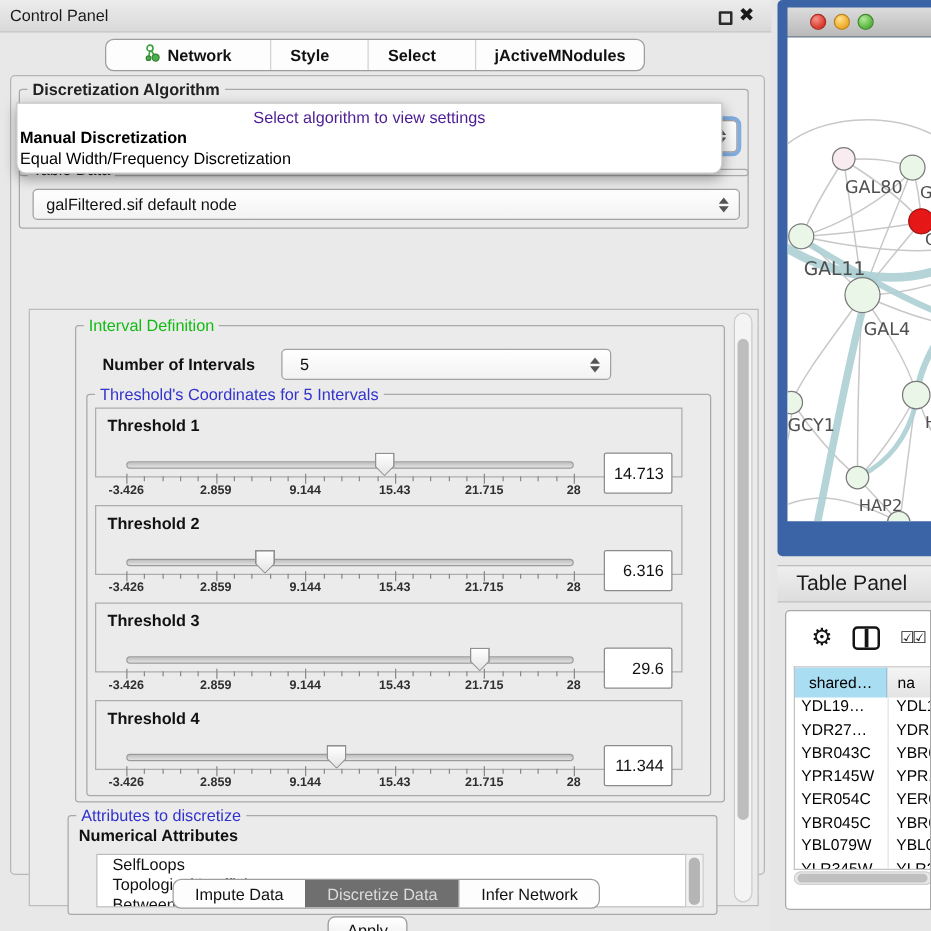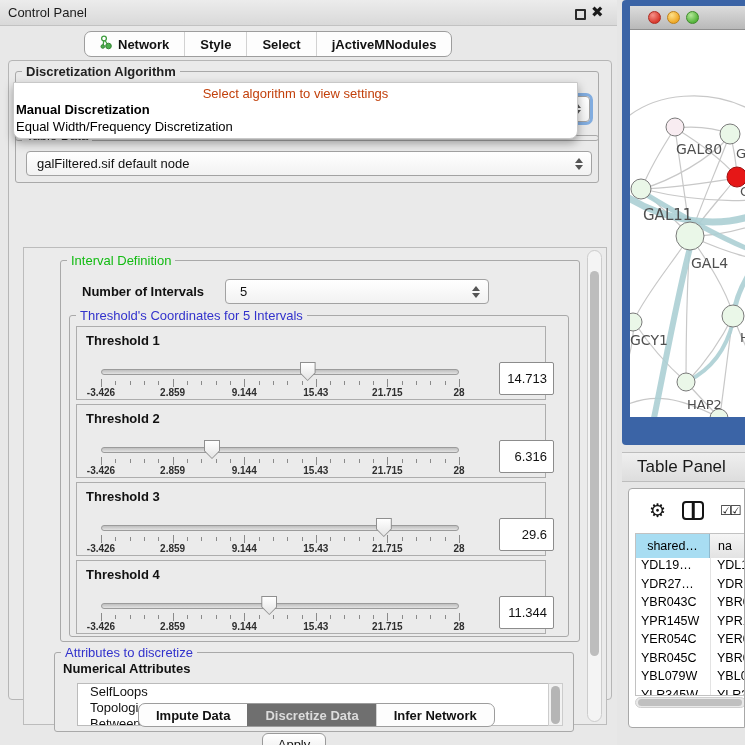--- a/index.html
+++ b/index.html
@@ -14,21 +14,21 @@
     display:flex; align-items:center; }
   #cp-title { font-size:13px; color:#1a1a1a; padding-left:8px; }
   #cp-float { position:absolute; left:575px; top:9px; width:11px; height:11px;
     border:2px solid #2a2a2a; border-radius:1px; }
   #cp-close { position:absolute; left:591px; top:3px; font-size:15px; font-weight:bold; color:#1a1a1a; }
 
   
   #top-tabs { position:absolute; left:84px; top:31px; height:26px; display:flex;
     background:#fdfdfd; border:1px solid #9d9d9d; border-radius:7px; overflow:hidden; }
   .ttab { display:flex; align-items:center; gap:5px; padding:0 15px; font-size:13px;
-    font-weight:600; color:#111; border-left:1px solid #d2d2d2; }
+    font-weight:600; color:#111; border-left:1px solid #d2d2d2;margin-left:16px; }
   .ttab:first-child { border-left:none; }
   .ttab.sel { background:#6f6f6f; color:#e3e3e3; border-left-color:#6f6f6f; }
 
   
   #content { position:absolute; left:8px; top:60px; width:604px; height:640px;
     background:#eaeaea; border:1px solid #b6b6b6; border-radius:4px; }
 
   .group { position:absolute; border:1px solid #a9a9a9; border-radius:3px; }
   .legend { position:absolute; top:-8px; left:6px; background:#eaeaea; padding:0 4px;
     font-size:13px; white-space:nowrap; }
@@ -45,71 +45,71 @@
   .combo .arrows i { width:0; height:0; border-left:4px solid transparent;
     border-right:4px solid transparent; display:block; }
   .combo .arrows i.up { border-bottom:5px solid #555; }
   .combo .arrows i.dn { border-top:5px solid #555; }
   .combo.focused { outline:3px solid rgba(72,139,216,.65); outline-offset:0; }
 
   
   #algo-popup { position:absolute; left:13px; top:82px; width:565px; height:57px;
     background:#fff; border:1px solid #c8c8c8; border-radius:0 0 8px 8px;
     box-shadow:0 4px 10px rgba(0,0,0,.35); z-index:30; font-size:13px; }
-  #algo-hint { text-align:center; color:#c2410c; padding-top:3px; }
+  #algo-hint { text-align:center; color:#4c1d95; padding-top:3px; }
   .algo-opt { padding:1px 2px; color:#000; }
   .algo-opt.b { font-weight:bold; }
 
   
   #main-panel { position:absolute; left:14px; top:186px; width:584px; height:478px;
     background:#ebebeb; border:1px solid #bcbcbc; }
   #vscroll { position:absolute; right:4px; top:2px; width:15px; height:472px;
     background:#f4f4f4; border:1px solid #cccccc; border-radius:8px; }
   #vscroll .thumb { position:absolute; left:2px; top:20px; width:9px; height:385px;
     background:#bdbdbd; border-radius:6px; }
 
   
-  .thr { position:absolute; left:6px; width:470px; height:74px;
+  .thr { position:absolute; left:6px; width:470px; height:56px;
     background:#ebebeb; border:1px solid #adadad; }
   .thr-title { position:absolute; left:9px; top:6px; font-size:13px; font-weight:bold; color:#111; }
   .track { position:absolute; left:24px; top:42px; width:358px; height:6px;
     background:linear-gradient(#bfbfbf,#e2e2e2); border:1px solid #9b9b9b; border-radius:4px; }
   .thumb-wrap { position:absolute; top:35px; width:16px; height:19px; transform:translateX(-8px); }
   .thumb-o { position:absolute; inset:0;
     clip-path:polygon(0 0,100% 0,100% 58%,50% 100%,0 58%); background:#8f8f8f; }
   .thumb-i { position:absolute; inset:1px;
     clip-path:polygon(0 0,100% 0,100% 58%,50% 100%,0 58%);
     background:linear-gradient(#ffffff,#e4e4e4); }
   .ticks { position:absolute; left:0; top:52px; width:420px; height:8px; }
   .tick { position:absolute; top:2px; width:1px; height:4px; background:#8a8a8a; }
   .tick.major { top:0; height:8px; }
   .tick-labels { position:absolute; left:0; top:60px; width:420px; height:11px; }
   .tick-labels span { position:absolute; transform:translateX(-50%); font-size:10px;
     font-weight:bold; color:#2e2e2e; white-space:nowrap; }
   .thr-val { position:absolute; left:406px; top:35px; width:55px; height:33px;
     background:#fff; border:1px solid #8c8c8c; border-radius:2px; font-size:13px;
-    color:#111; display:flex; align-items:center; justify-content:flex-end; padding-right:6px;margin-left:16px; }
+    color:#111; display:flex; align-items:center; justify-content:flex-end; padding-right:6px; }
 
   
   #attr-list { position:absolute; left:22px; top:30px; width:472px; height:43px;
     background:#fff; border:1px solid #bbb; overflow:hidden; font-size:13px; color:#111; }
   .attr-item { padding:0 0 1px 12px; line-height:15px; }
   #attr-scroll { position:absolute; left:493px; top:30px; width:15px; height:43px;
     background:#f2f2f2; border:1px solid #ccc; }
   #attr-scroll .thumb { position:absolute; left:2px; top:2px; width:9px; height:38px;
     background:#b5b5b5; border-radius:5px; }
 
   #apply-btn { position:absolute; left:253px; top:672px; width:64px; height:23px;
     background:linear-gradient(#ffffff,#ececec); border:1px solid #9a9a9a; border-radius:6px;
     font-size:13px; color:#111; display:flex; align-items:center; justify-content:center; }
 
   
   #bottom-tabs { position:absolute; left:138px; top:703px; height:24px; display:flex;
     background:#fdfdfd; border:1px solid #9d9d9d; border-radius:7px; overflow:hidden; }
-  .btab { display:flex; align-items:center; padding:0 17px; font-size:13px; font-weight:700;
+  .btab { display:flex; align-items:center; padding:0 17px; font-size:13px; font-weight:400;
     color:#111; border-left:1px solid #d2d2d2; }
   .btab:first-child { border-left:none; }
   .btab.sel { background:#6f6f6f; color:#dcdcdc; border-left-color:#6f6f6f; }
 
   
   #net-win { position:absolute; left:622px; top:0; width:123px; height:445px;
     background:#3b64a6; border-radius:4px 0 0 4px; }
   #net-titlebar { position:absolute; left:8px; top:6px; width:115px; height:24px;
     background:linear-gradient(#dcdcdc,#b9b9b9); border-bottom:1px solid #8e8e8e;
     display:flex; align-items:center; gap:6px; padding-left:18px; }

